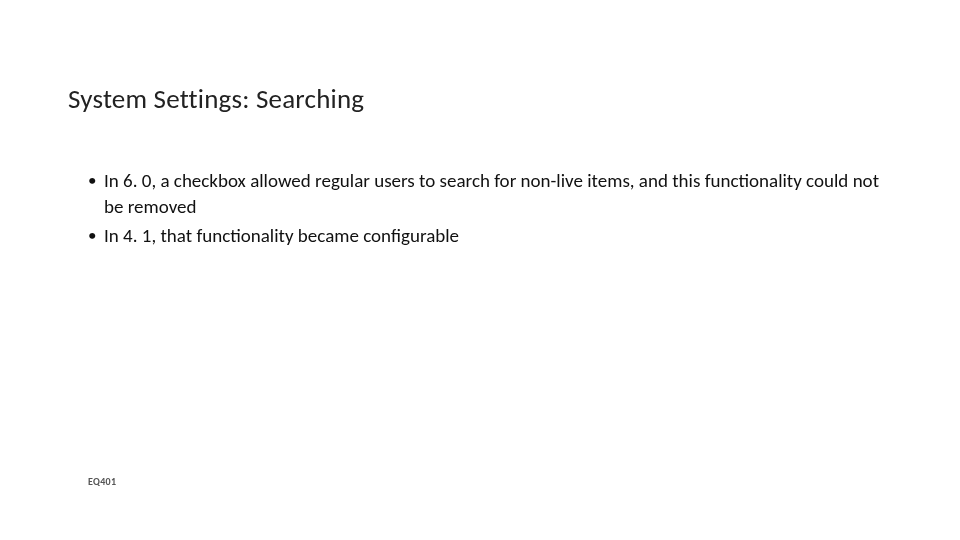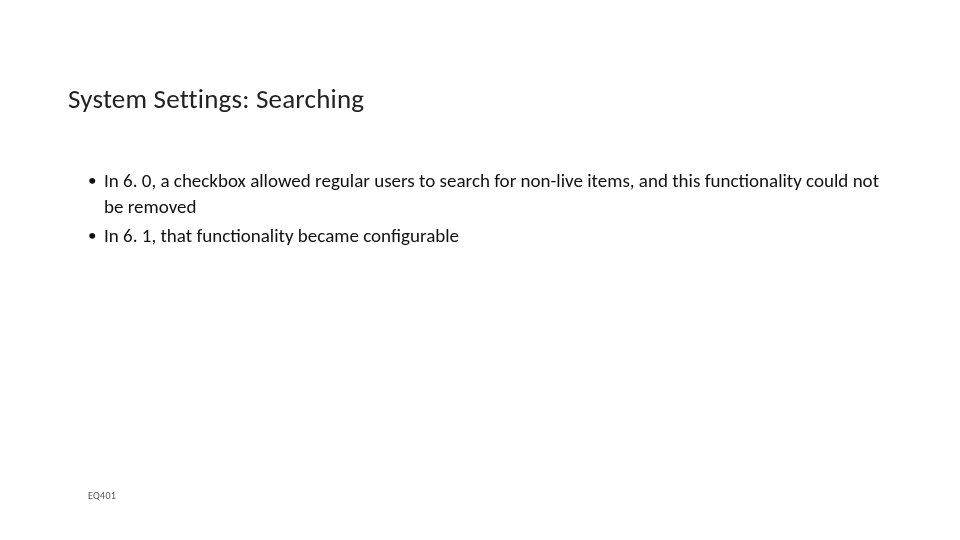--- a/index.html
+++ b/index.html
@@ -39,37 +39,38 @@
       text-align: left;
       font-size: 17px;
       line-height: 1.5;
     }
     .bullet-text {
       flex: 1 1 auto;
     }
     .footer {
       position: absolute;
       left: 88px;
-      bottom: 38px;
+      bottom: 52px;
       font-size: 10px;
       color: #555;
       letter-spacing: 0.3px;
+      font-weight: bold;
     }
   </style>
 </head>
 <body>
 
 <div class="slide">
   <h1 class="title">System Settings: Searching</h1>
 
   <div class="body">
     <div class="bullet-item">
       <span class="bullet-dot">•</span>
       <span class="bullet-text">In 6. 0, a checkbox allowed regular users to search for non-live items, and this functionality could not be removed</span>
     </div>
     <div class="bullet-item">
       <span class="bullet-dot">•</span>
-      <span class="bullet-text">In 6. 1, that functionality became configurable</span>
+      <span class="bullet-text">In 4. 1, that functionality became configurable</span>
     </div>
   </div>
 
   <div class="footer">EQ401</div>
 </div>
 
 </body></html>

